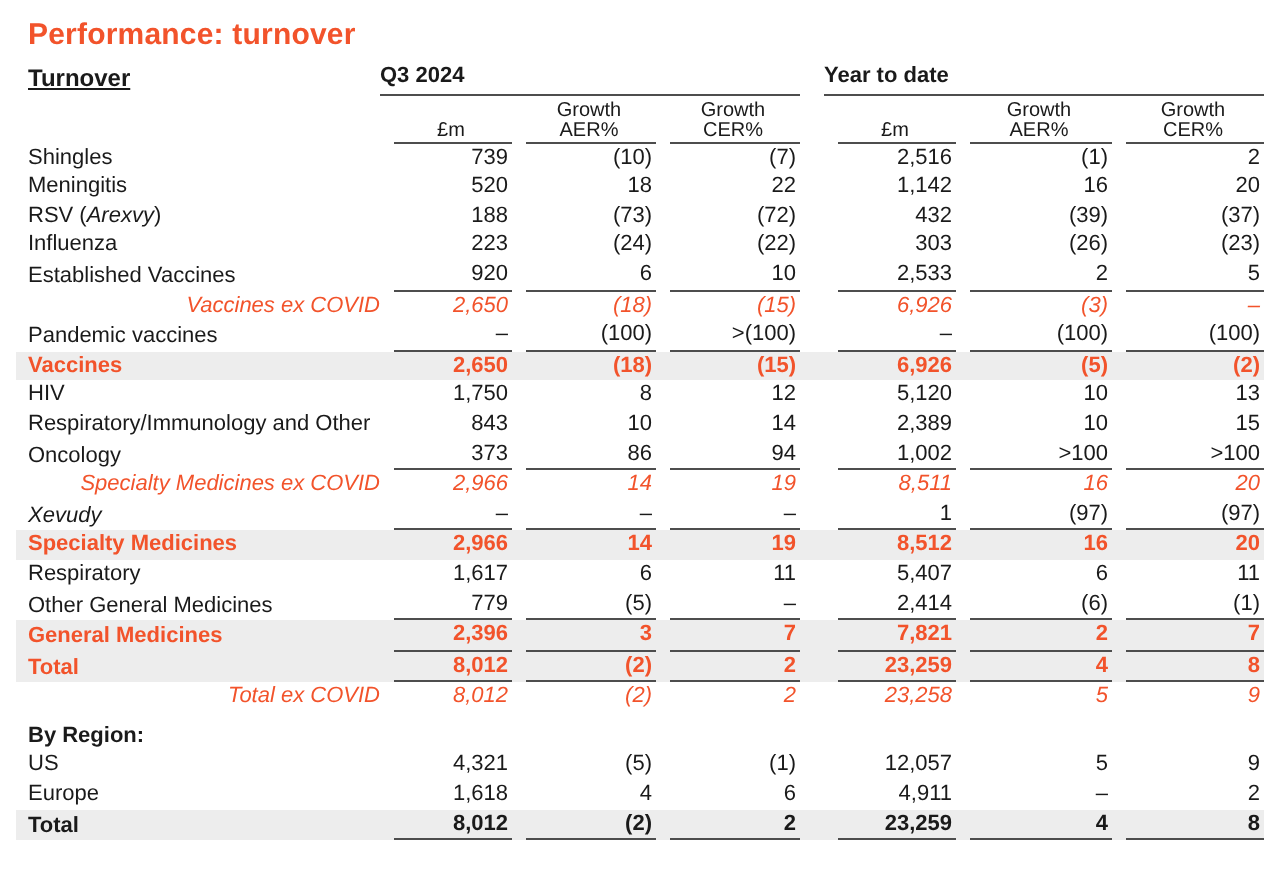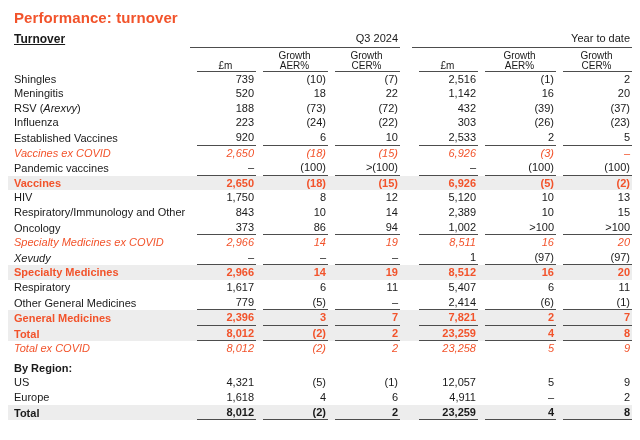--- a/index.html
+++ b/index.html
@@ -18,26 +18,26 @@
   col.c-label{width:182px;}
   col.c-n1{width:66px;}col.c-n2{width:72px;}col.c-n3{width:72px;}
   col.c-gap{width:12px;}
   col.c-n4{width:66px;}col.c-n5{width:78px;}col.c-n6{width:76px;}
   .lab{text-align:left;padding-left:6px;font-weight:normal;}
   .num{text-align:right;}
   .num .v{display:block;margin-left:7px;padding-right:2px;}
   tr.rule td.num .v, tr.rule th.num .v{border-bottom:1.5px solid var(--rule);}
   
   tr.h1 th.lab{font-size:12px;font-weight:bold;padding-bottom:1px;text-decoration:underline;}
-  tr.h1 .grp{font-size:11px;font-weight:normal;text-align:right;border-bottom:1.5px solid var(--rule);padding-right:2px;padding-bottom:1px;}
+  tr.h1 .grp{font-size:11px;font-weight:bold;text-align:left;border-bottom:1.5px solid var(--rule);padding-right:2px;padding-bottom:1px;}
   tr.h2 th{font-weight:normal;font-size:10px;line-height:10px;}
   tr.h2 .v{padding-top:3px;padding-bottom:0;text-align:center;}
   tr.h2 .top{min-height:10px;}
   
-  tr.ex-covid td{color:var(--accent);font-style:italic;}
+  tr.ex-covid td{color:var(--accent);font-style:italic;text-align:right;}
   tr.subtotal td{background:var(--hl);color:var(--accent);font-weight:bold;margin-top:29px;}
   tr.total td{background:var(--hl);font-weight:bold;}
   tr.section td{font-weight:bold;}
   tr.spacer-above td{padding-top:5px;}
 </style>
 </head>
 <body>
 
 <div class="page">
   <div class="page-title">Performance: turnover</div>

